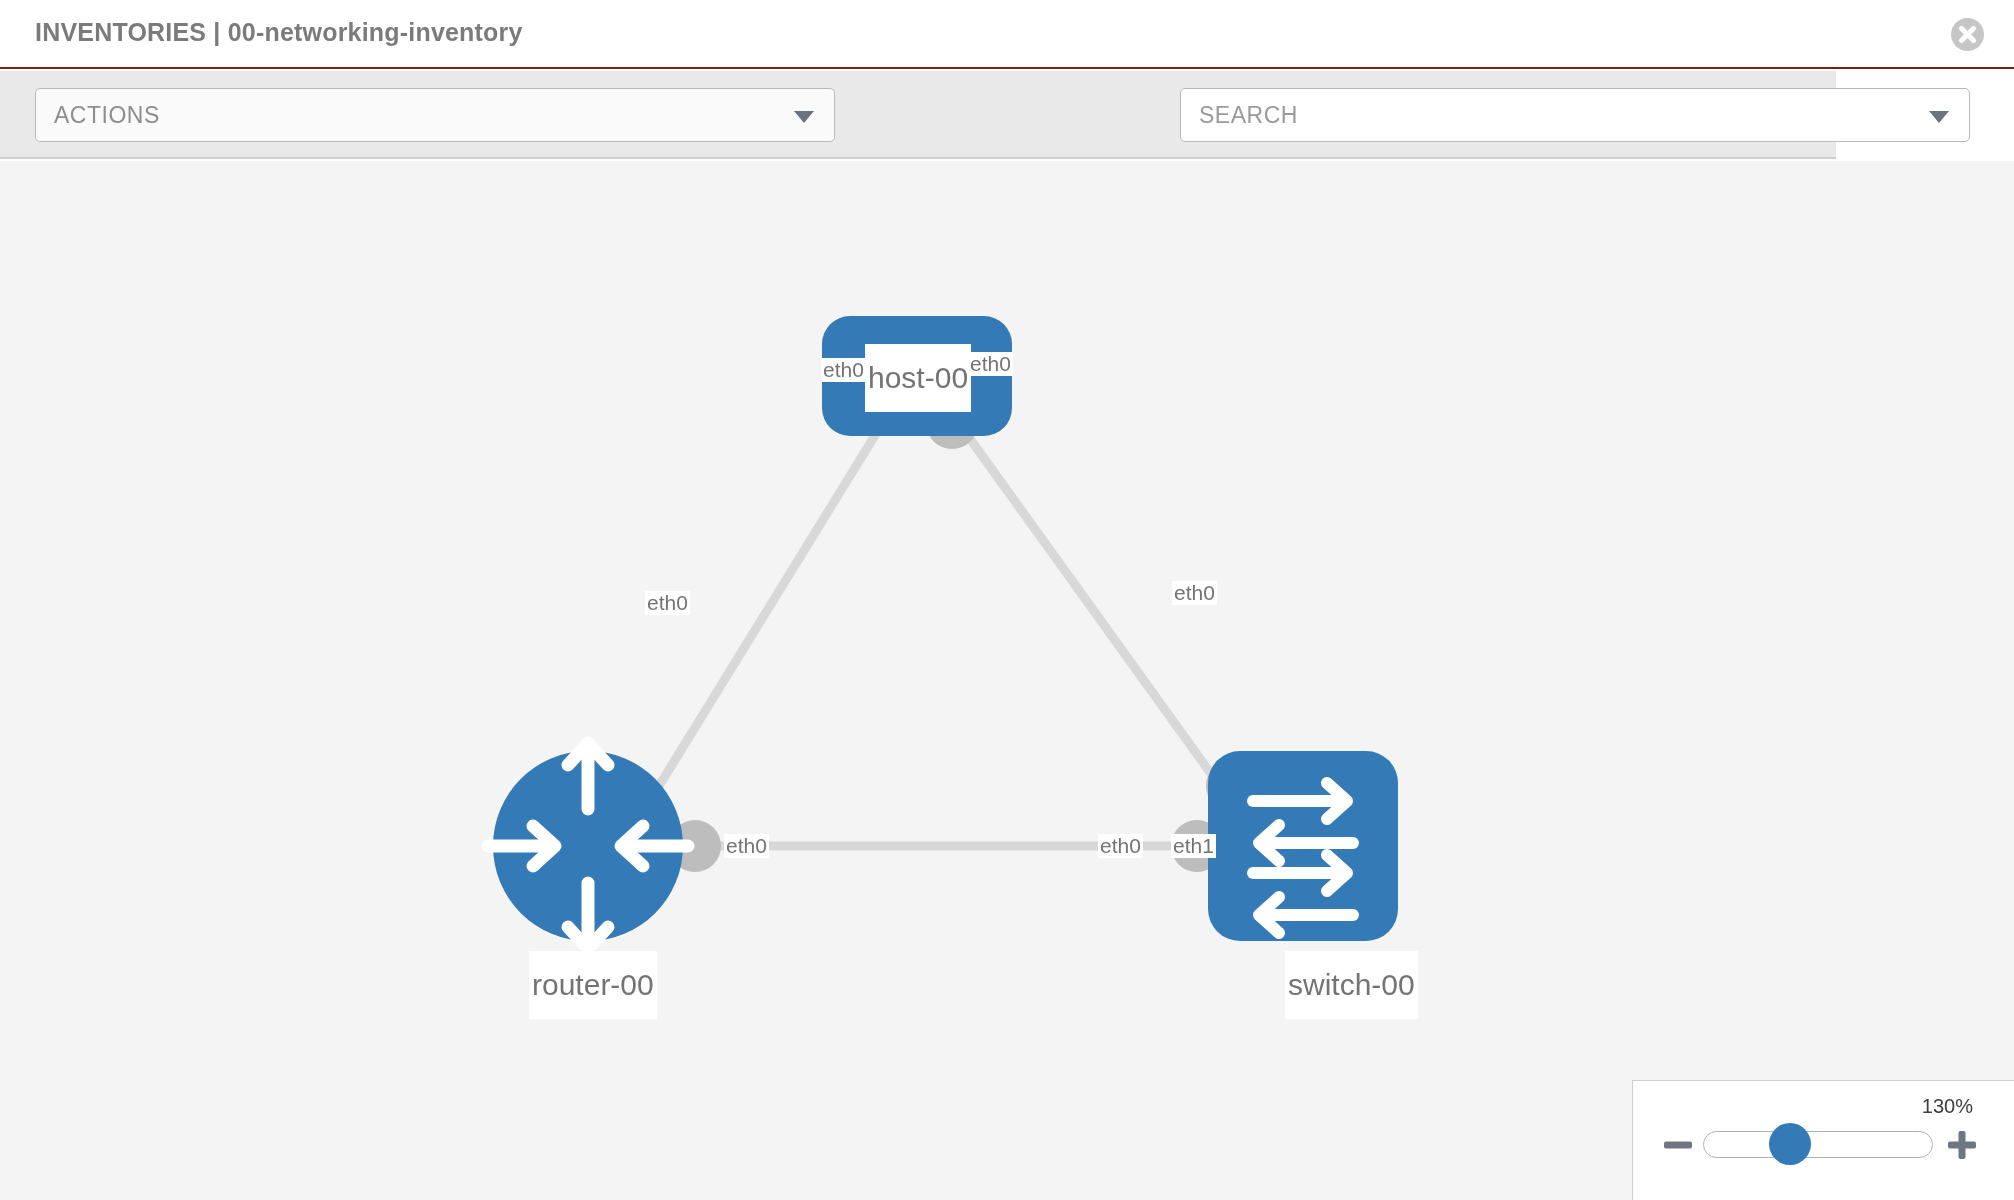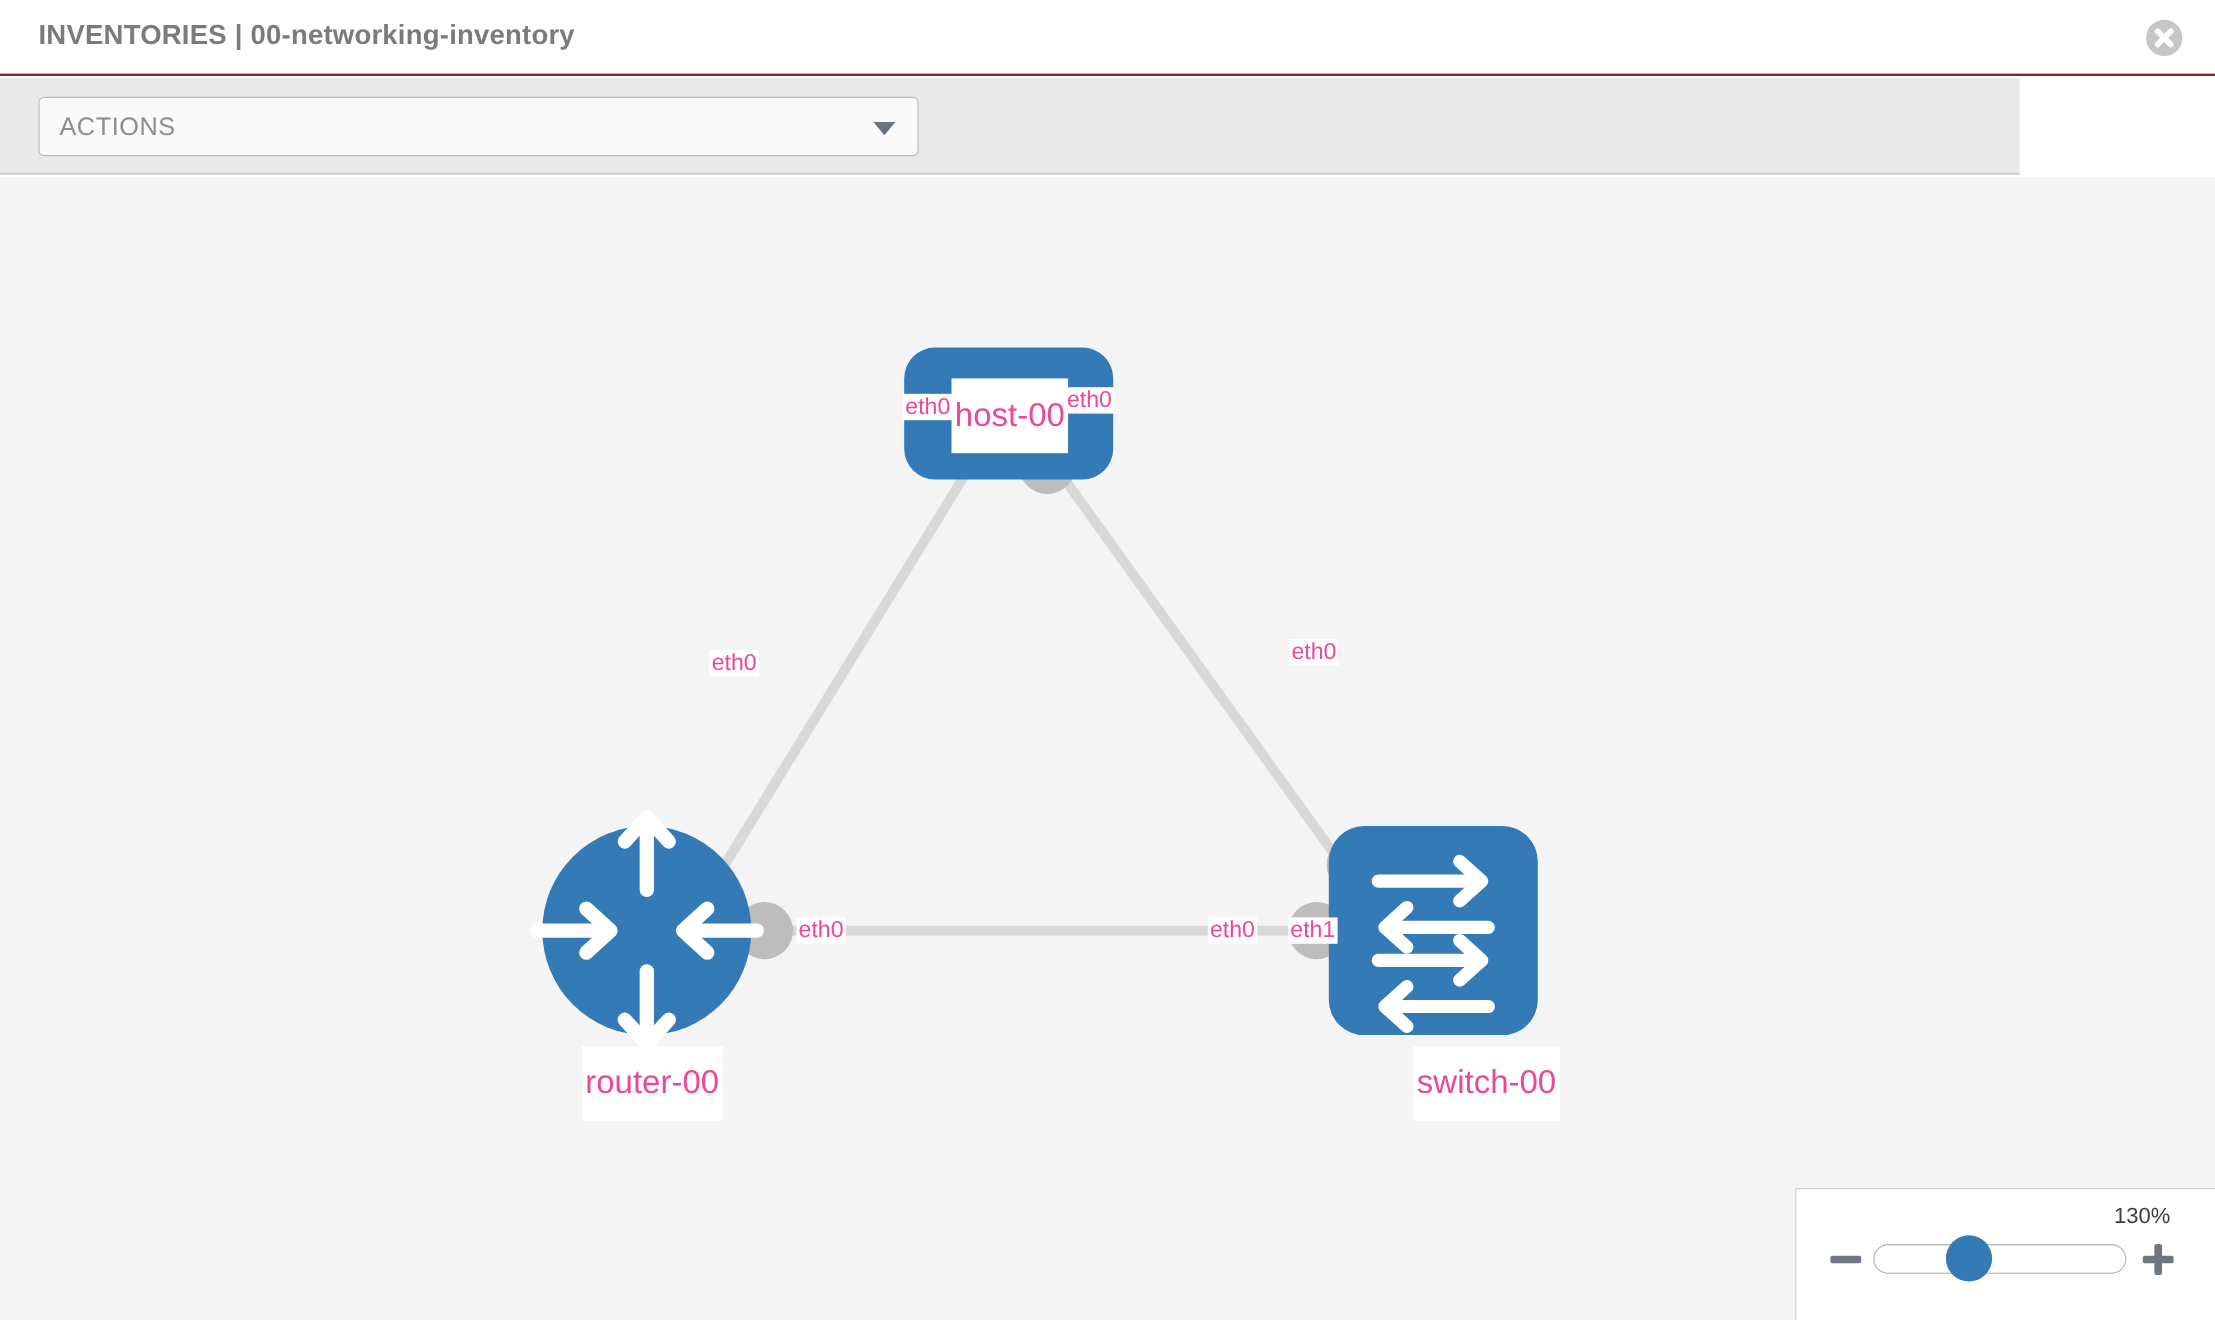--- a/index.html
+++ b/index.html
@@ -84,21 +84,21 @@
     width: 2014px; height: 1039px;
     background: #f4f4f4;
     overflow: hidden;
   }
   .topology-svg { position: absolute; top: 0; left: 0; }
 
   
   .nlabel {
     position: absolute;
     background: #ffffff;
-    color: #ec4899;
+    color: #737373;
     white-space: nowrap;
     line-height: 1.12;
   }
   .nlabel.big   { font-size: 30px; padding: 17px 3px; }
   .nlabel.small { font-size: 21px; padding: 0 2px; }
 
   
   .zoom-panel {
     position: absolute; right: 0; bottom: 0;
     width: 382px; height: 120px;
@@ -158,20 +158,24 @@
 
     <div class="tool-icon key">
       <svg width="44" height="44" viewBox="0 0 44 44">
         <circle cx="15" cy="16" r="9.5" fill="none" stroke="#747b85" stroke-width="5"></circle>
         <path d="M21.5 22 L36 31.5" stroke="#747b85" stroke-width="5" stroke-linecap="round"></path>
         <path d="M31 26.5 L34.5 33" stroke="#747b85" stroke-width="4.4" stroke-linecap="round"></path>
         <path d="M35.5 28.5 L38.5 34" stroke="#747b85" stroke-width="4.4" stroke-linecap="round"></path>
       </svg>
     </div>
 
+    <div class="search-box">
+      <span class="sel-label">SEARCH</span>
+      <span class="caret"></span>
+    </div>
   </div>
 
   <div class="canvas">
 
     <svg class="topology-svg" width="2014" height="1039">
 
       <g>
         <line x1="890" y1="250" x2="630" y2="672" stroke="#d8d8d8" stroke-width="9"></line>
         <line x1="950" y1="250" x2="1245" y2="660" stroke="#d8d8d8" stroke-width="9"></line>
         <line x1="690" y1="685" x2="1200" y2="685" stroke="#d8d8d8" stroke-width="9"></line>

